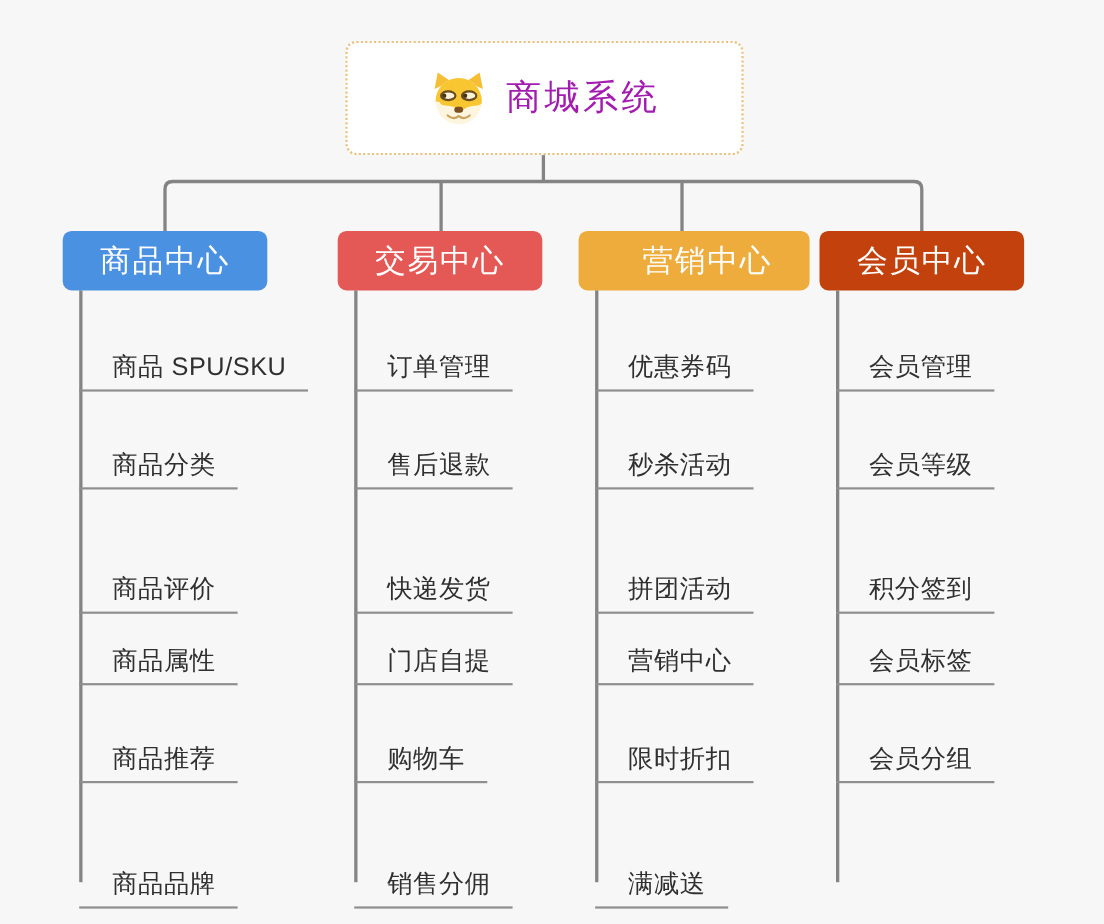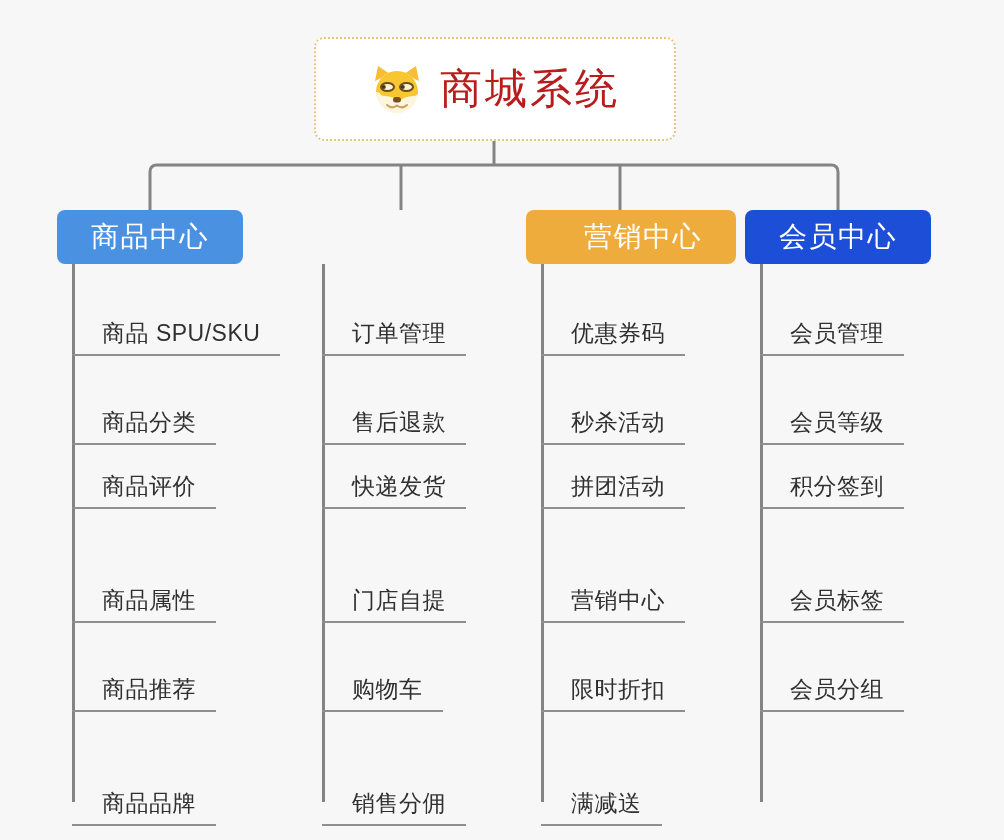--- a/index.html
+++ b/index.html
@@ -36,23 +36,23 @@
     background: #FFFFFF;
     border: 2px dotted #EBC27F;
     border-radius: 10px;
     box-sizing: border-box;
     display: flex;
     align-items: center;
     justify-content: center;
     gap: 16px;
   }
   .root-title {
-    font-size: 42px;
+    font-size: 32px;
     letter-spacing: 3px;
-    color: #b91c1c;
+    color: #a21caf;
     white-space: nowrap;
   }
   .doge { width: 54px; height: 50px; flex: 0 0 auto; }
 
   
   .column {
     position: absolute;
     top: 0;
     width: 187px;
     height: 840px;
@@ -70,21 +70,21 @@
     color: #FFFFFF;
     font-size: 28px;
     letter-spacing: 1.5px;
     line-height: 54px;
     text-align: center;
     white-space: nowrap;
   }
   .c-products  { background: #4B91E2; }
   .c-trade     { background: #E45956; }
   .c-marketing { background: #EEAC3D; padding-left: 24px; }
-  .c-members   { background: #1d4ed8; }
+  .c-members   { background: #c2410c; }
 
   .vline {
     position: absolute;
     left: 15px; top: 264px;
     width: 3px; height: 538px;
     background: #848484;
   }
 
   .sub-item {
     position: absolute;
@@ -93,21 +93,21 @@
     font-size: 23px;
     letter-spacing: 0.5px;
     line-height: 30px;
     color: #303030;
     border-bottom: 2px solid #8F8F8F;
     white-space: nowrap;
     text-align: right;
   }
   .r-0 { top: 318px; }
   .r-1 { top: 407px; }
-  .r-2 { top: 471px; }
+  .r-2 { top: 520px; }
   .r-3 { top: 585px; }
   .r-4 { top: 674px; }
   .r-5 { top: 763px; margin-top: 25px; }
 </style>
 </head>
 <body>
 
 <div class="canvas">
 
   <svg class="connector-svg" viewBox="0 0 1004 840" xmlns="http://www.w3.org/2000/svg">
@@ -138,20 +138,21 @@
     <div class="vline"></div>
     <div class="sub-item r-0">商品 SPU/SKU</div>
     <div class="sub-item r-1">商品分类</div>
     <div class="sub-item r-2">商品评价</div>
     <div class="sub-item r-3">商品属性</div>
     <div class="sub-item r-4">商品推荐</div>
     <div class="sub-item r-5">商品品牌</div>
   </div>
 
   <div class="column col-1">
+    <div class="branch-node c-trade">交易中心</div>
     <div class="vline"></div>
     <div class="sub-item r-0">订单管理</div>
     <div class="sub-item r-1">售后退款</div>
     <div class="sub-item r-2">快递发货</div>
     <div class="sub-item r-3">门店自提</div>
     <div class="sub-item r-4">购物车</div>
     <div class="sub-item r-5">销售分佣</div>
   </div>
 
   <div class="column col-2">

